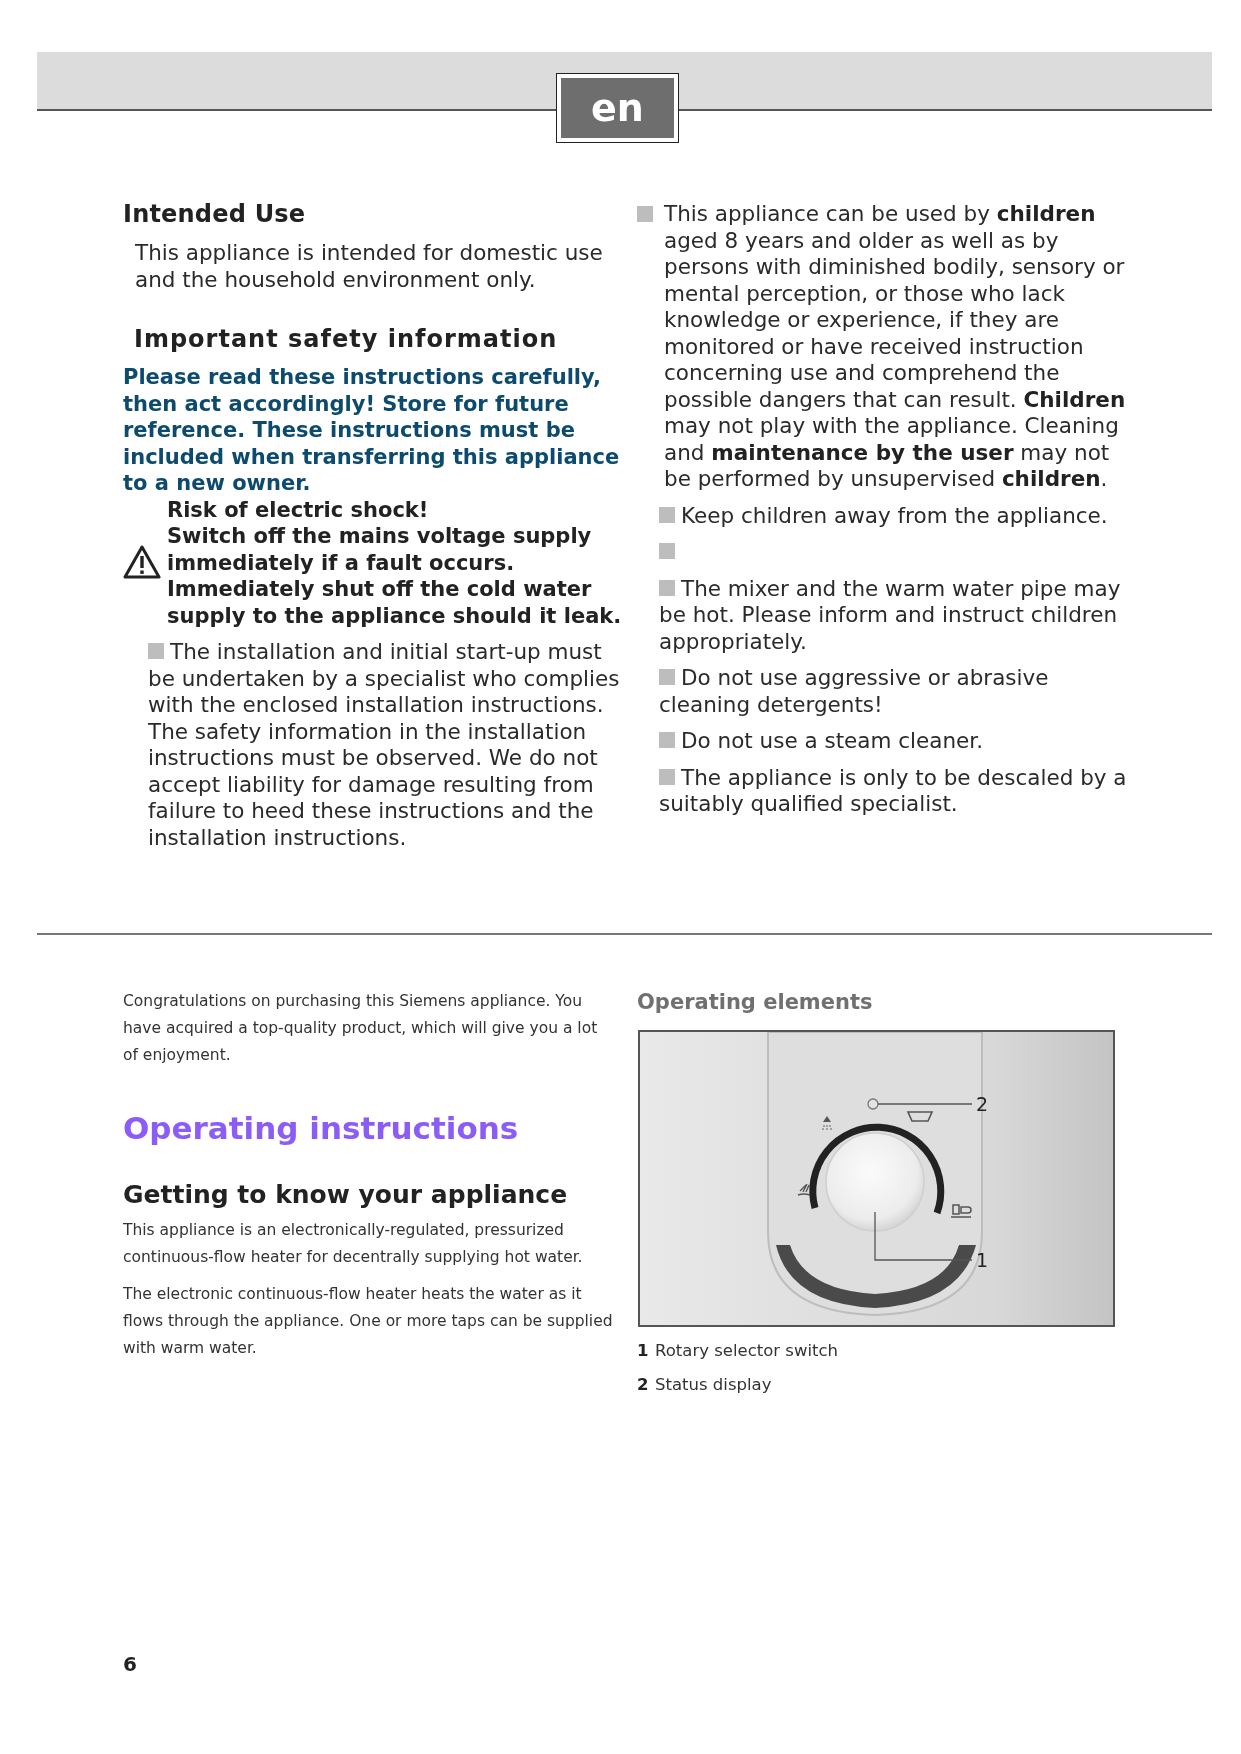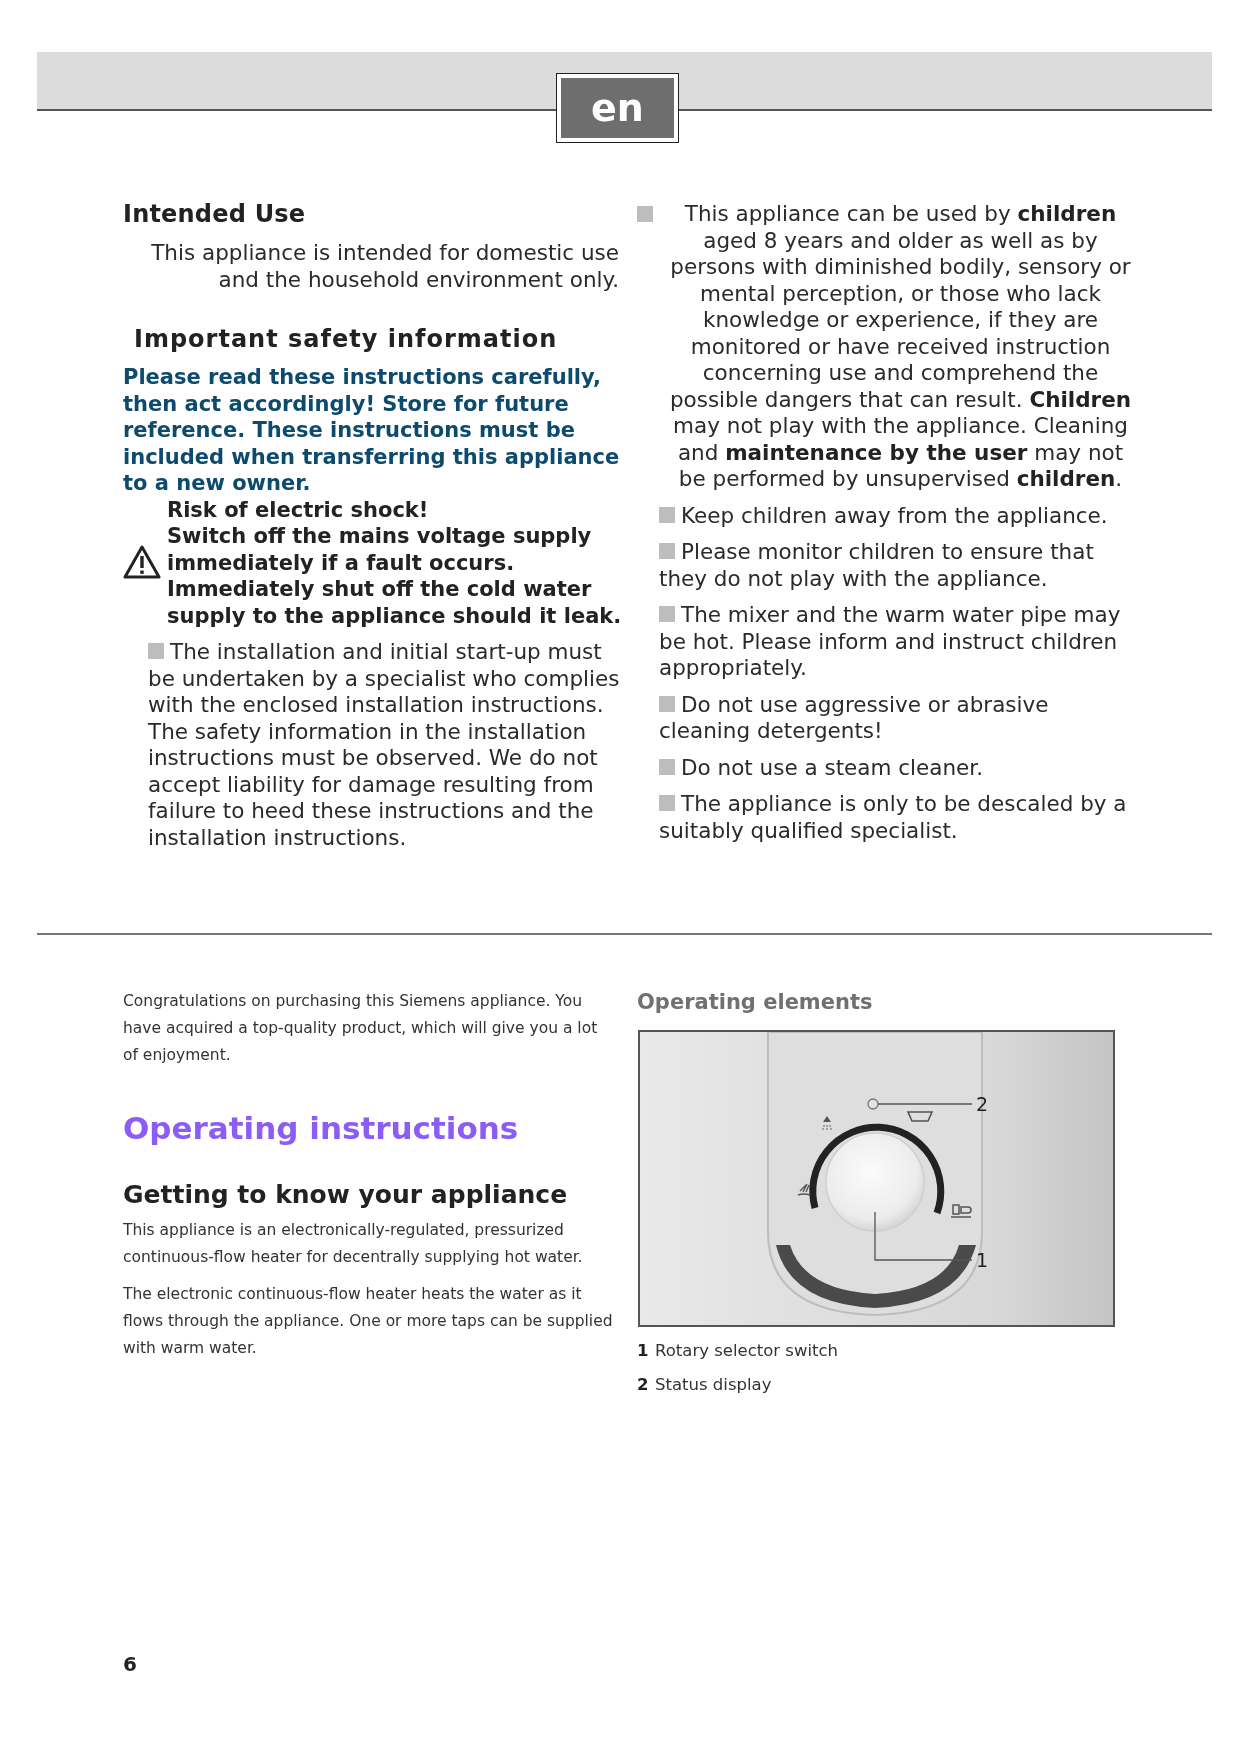--- a/index.html
+++ b/index.html
@@ -12,21 +12,21 @@
   .band { left:37px; top:52px; width:1175px; height:57px; background:#dcdcdc; border-bottom:2px solid #555; }
   .lang-box { left:556px; top:73px; width:123px; height:70px; background:#fff; border:1px solid #222; box-sizing:border-box;padding-left:12px; }
   .lang-inner { position:absolute; left:4px; top:4px; right:4px; bottom:4px; background:#6e6e6e; color:#fff;
     font-family:"DejaVu Sans", sans-serif; font-weight:bold; font-size:38px; text-align:center; line-height:60px; }
 
   .col-left { left:123px; width:500px; }
   .col-right { left:637px; width:500px; }
 
   .h2 { font-size:24px; font-weight:bold; color:#222; margin:0; letter-spacing:0.2px; }
   .h2b { font-size:24px; font-weight:bold; color:#222; margin:11px; letter-spacing:1px; }
-  .body-lg { font-size:21.5px; line-height:26.5px; color:#2a2a2a; margin:4px;text-align:right; }
+  .body-lg { font-size:21.5px; line-height:26.5px; color:#2a2a2a; margin:12px; }
   .bold-lg { font-size:21px; line-height:26.5px; font-weight:bold; color:#0c4a6e; margin:0; }
 
   .warn { display:flex; }
   .warn-icon { width:44px; flex:0 0 44px; padding-top:2px; }
   .warn-text { font-size:21px; line-height:26.5px; font-weight:bold; color:#222; }
 
   .bullet { display:inline-block; width:16px; height:16px; background:#bdbdbd; margin-right:6px; vertical-align:0px; }
   .list-item { font-size:21.5px; line-height:26.5px; color:#2a2a2a; margin:0 0 10px 0; }
   .list-item b { color:#222; }
 
@@ -71,29 +71,29 @@
       <div>Immediately shut off the cold water supply to the appliance should it leak.</div>
     </div>
   </div>
 
   <p class="list-item" style="margin-top:10px; margin-left:25px;">
     <span class="bullet"></span><span>The installation and initial start-up must be undertaken by a specialist who complies with the enclosed installation instructions. The safety information in the installation instructions must be observed. We do not accept liability for damage resulting from failure to heed these instructions and the installation instructions.</span>
   </p>
 </div>
 
 <div class="abs col-right" style="top:201px;">
-  <div style="display:flex;text-align:center;">
+  <div style="display:flex;">
     <span class="bullet" style="flex:0 0 16px; margin-top:5px; margin-right:11px;"></span>
     <p class="list-item" style="margin:0;">
       <span>This appliance can be used by </span><b>children</b><span> aged 8 years and older as well as by persons with diminished bodily, sensory or mental perception, or those who lack knowledge or experience, if they are monitored or have received instruction concerning use and comprehend the possible dangers that can result. </span><b>Children</b><span> may not play with the appliance. Cleaning and </span><b>maintenance by the user</b><span> may not be performed by unsupervised </span><b>children</b><span>.</span>
     </p>
   </div>
   <div style="margin-left:22px; margin-top:10px;">
     <p class="list-item"><span class="bullet"></span><span>Keep children away from the appliance.</span></p>
-    <p class="list-item"><span class="bullet"></span><span>Please monitor children to ensure that they do not play with the appliance.</span></p>
+    <p class="list-item"><span class="bullet"></span></p>
     <p class="list-item"><span class="bullet"></span><span>The mixer and the warm water pipe may be hot. Please inform and instruct children appropriately.</span></p>
     <p class="list-item"><span class="bullet"></span><span>Do not use aggressive or abrasive cleaning detergents!</span></p>
     <p class="list-item"><span class="bullet"></span><span>Do not use a steam cleaner.</span></p>
     <p class="list-item"><span class="bullet"></span><span>The appliance is only to be descaled by a suitably qualified specialist.</span></p>
   </div>
 </div>
 
 <div class="abs rule"></div>
 
 <div class="abs" style="left:123px; top:988px; width:485px;">

